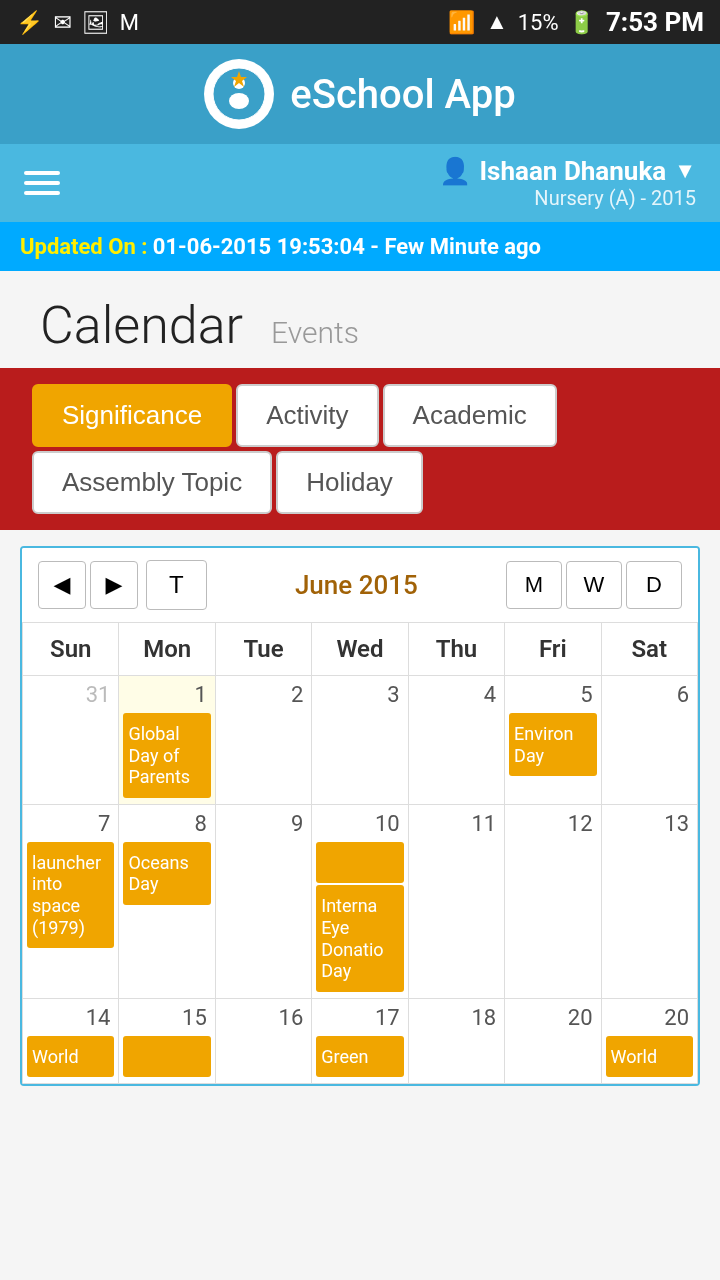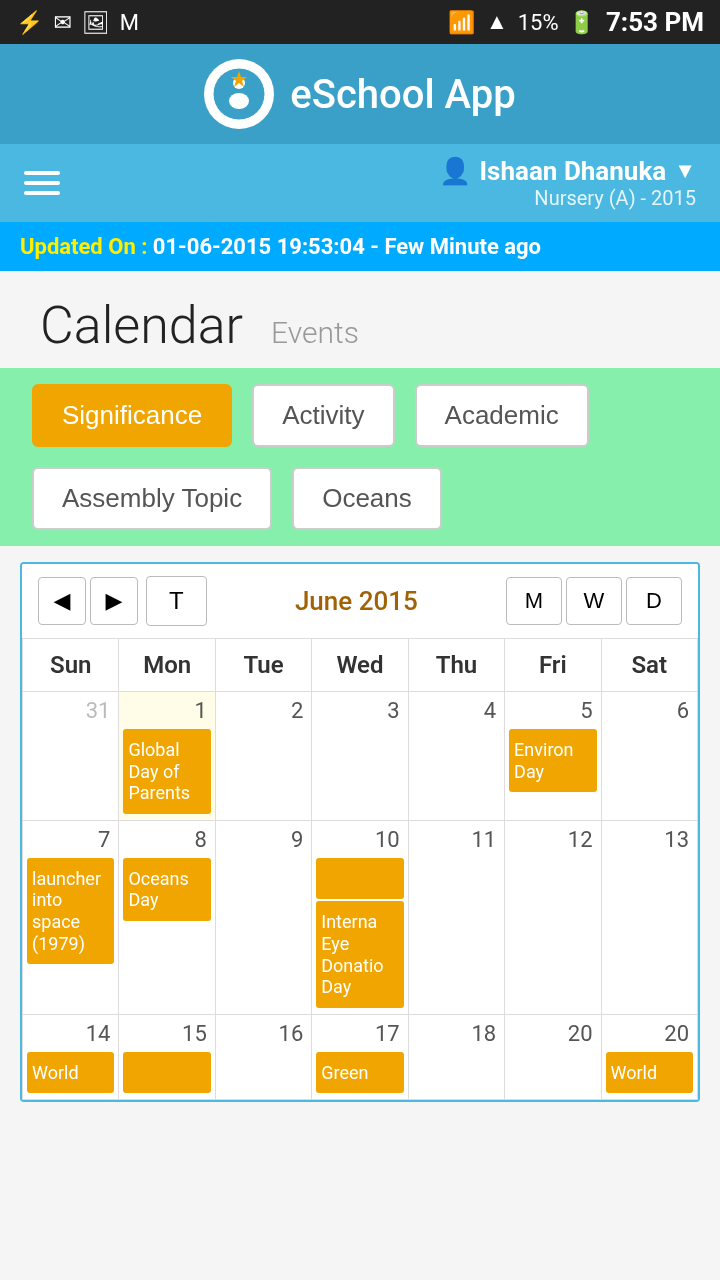--- a/index.html
+++ b/index.html
@@ -77,24 +77,24 @@
       align-items: baseline;
       gap: 20px;
       background: #f5f5f5;
     }
     .page-title { font-size: 52px; font-weight: 300; color: #222; margin-left: 8px; }
     .page-subtitle { font-size: 30px; color: #999; font-weight: 300; margin-left: 8px; }
 
     
     .filter-area {
       padding: 16px 32px;
-      background: #86efac;
+      background: #b91c1c;
       display: flex;
       flex-wrap: wrap;
-      gap: 20px;
+      gap: 4px;
     }
     .filter-btn {
       border: 2px solid #ccc;
       background: white;
       border-radius: 6px;
       padding: 14px 28px;
       font-size: 26px;
       color: #555;
       cursor: pointer;
     }
@@ -249,21 +249,21 @@
 <div class="page-title-area">
   <div class="page-title">Calendar</div>
   <div class="page-subtitle">Events</div>
 </div>
 
 <div class="filter-area">
   <button class="filter-btn active">Significance</button>
   <button class="filter-btn">Activity</button>
   <button class="filter-btn">Academic</button>
   <button class="filter-btn">Assembly Topic</button>
-  <button class="filter-btn">Oceans</button>
+  <button class="filter-btn">Holiday</button>
 </div>
 
 <div class="calendar-container">
 
   <div class="cal-nav">
     <div style="display:flex;align-items:center;gap:8px;">
       <div class="cal-nav-arrows">
         <button class="cal-nav-btn">◀</button>
         <button class="cal-nav-btn">▶</button>
       </div>

